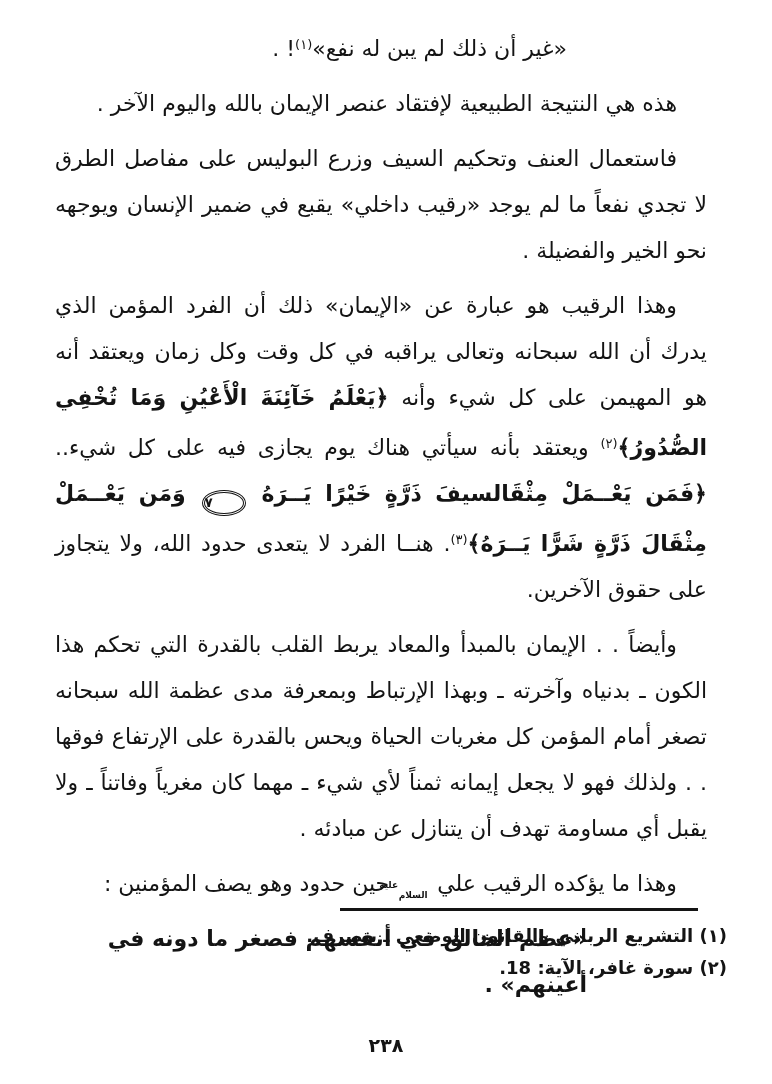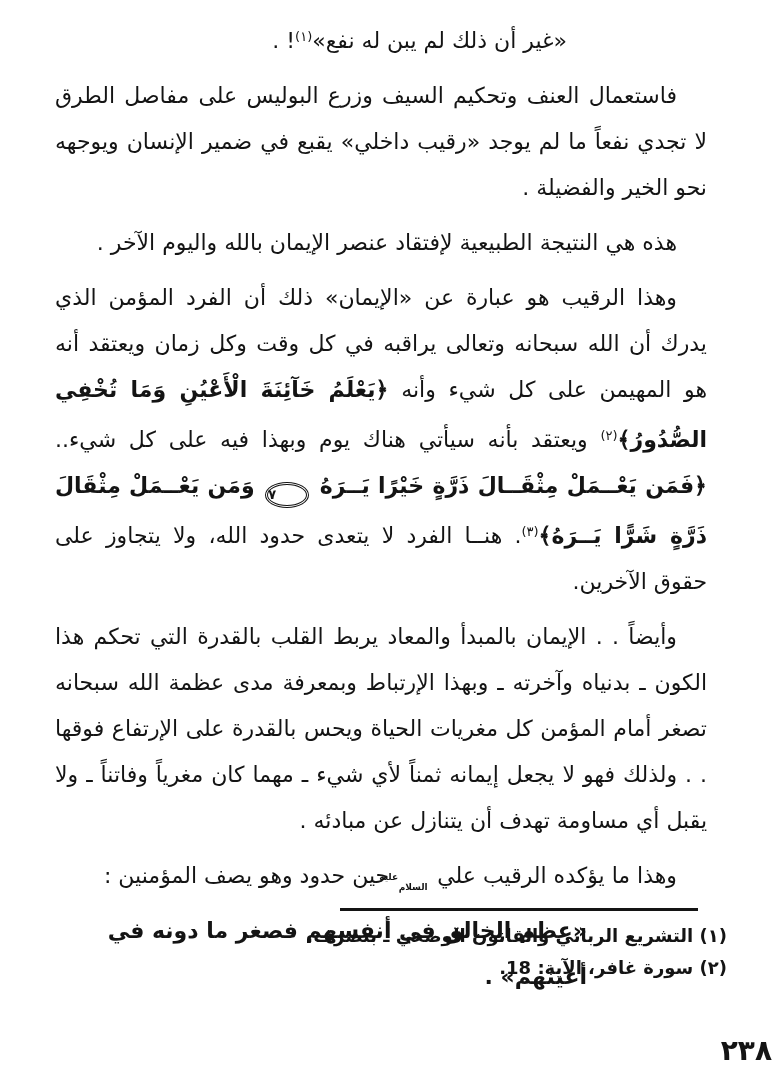--- a/index.html
+++ b/index.html
@@ -8,21 +8,21 @@
     width: 772px;
     height: 1084px;
     margin: 0 auto;
     background: #ffffff;
     overflow: hidden;
     direction: rtl;
     font-family: "DejaVu Sans", sans-serif;
     color: #141414;
   }
   .body-text {
-    padding: 14px 65px 0 55px;
+    padding: 22px 65px 0 55px;
     font-size: 22px;
     line-height: 46px;
   }
   .body-text p {
     margin: 0 0 9px 0;
     text-align: justify;
   }
   p.indent { text-indent: 30px; }
   .opening-quote {
     text-align: right !important;
@@ -78,45 +78,45 @@
     left: 55px;
     font-size: 18px;
     font-weight: bold;
     line-height: 32px;
   }
   .page-number {
     position: absolute;
     top: 1034px;
     left: 0;
     right: 0;
-    text-align: right;
-    font-size: 28px;
+    text-align: center;
+    font-size: 19px;
     font-weight: bold;
   }
 </style>
 </head>
 <body>
 
 <div class="book-page">
 
   <div class="body-text">
 
     <p class="opening-quote">
       <span>«غير أن ذلك لم يبن له نفع»</span><span class="fn-ref">(١)</span><span>! .</span>
     </p>
 
+    <p class="indent">هذه هي النتيجة الطبيعية لإفتقاد عنصر الإيمان بالله واليوم الآخر .</p>
+
     <p class="indent">فاستعمال العنف وتحكيم السيف وزرع البوليس على مفاصل الطرق لا تجدي نفعاً ما لم يوجد «رقيب داخلي» يقبع في ضمير الإنسان ويوجهه نحو الخير والفضيلة .</p>
-
-    <p class="indent">هذه هي النتيجة الطبيعية لإفتقاد عنصر الإيمان بالله واليوم الآخر .</p>
 
     <p class="indent">
       <span>وهذا الرقيب هو عبارة عن «الإيمان» ذلك أن الفرد المؤمن الذي يدرك أن الله سبحانه وتعالى يراقبه في كل وقت وكل زمان ويعتقد أنه هو المهيمن على كل شيء وأنه</span>
       <span class="verse">﴿يَعْلَمُ خَآئِنَةَ الْأَعْيُنِ وَمَا تُخْفِي الصُّدُورُ﴾</span><span class="fn-ref">(٢)</span>
-      <span>ويعتقد بأنه سيأتي هناك يوم وبهذا فيه على كل شيء..</span>
-      <span class="verse">﴿فَمَن يَعْــمَلْ مِثْقَــالَ ذَرَّةٍ خَيْرًا يَــرَهُ</span>
+      <span>ويعتقد بأنه سيأتي هناك يوم يجازى فيه على كل شيء..</span>
+      <span class="verse">﴿فَمَن يَعْــمَلْ مِثْقَالسيفَ ذَرَّةٍ خَيْرًا يَــرَهُ</span>
       <span class="ayah-mark">٧</span>
       <span class="verse">وَمَن يَعْــمَلْ مِثْقَالَ ذَرَّةٍ شَرًّا يَــرَهُ﴾</span><span class="fn-ref">(٣)</span><span>. هنــا الفرد لا يتعدى حدود الله، ولا يتجاوز على حقوق الآخرين.</span>
     </p>
 
     <p class="indent">وأيضاً . . الإيمان بالمبدأ والمعاد يربط القلب بالقدرة التي تحكم هذا الكون ـ بدنياه وآخرته ـ وبهذا الإرتباط وبمعرفة مدى عظمة الله سبحانه تصغر أمام المؤمن كل مغريات الحياة ويحس بالقدرة على الإرتفاع فوقها . . ولذلك فهو لا يجعل إيمانه ثمناً لأي شيء ـ مهما كان مغرياً وفاتناً ـ ولا يقبل أي مساومة تهدف أن يتنازل عن مبادئه .</p>
 
     <p class="indent">
       <span>وهذا ما يؤكده الرقيب علي</span>
       <span class="honorific">عليه السلام</span>
       <span>حين حدود وهو يصف المؤمنين :</span>

